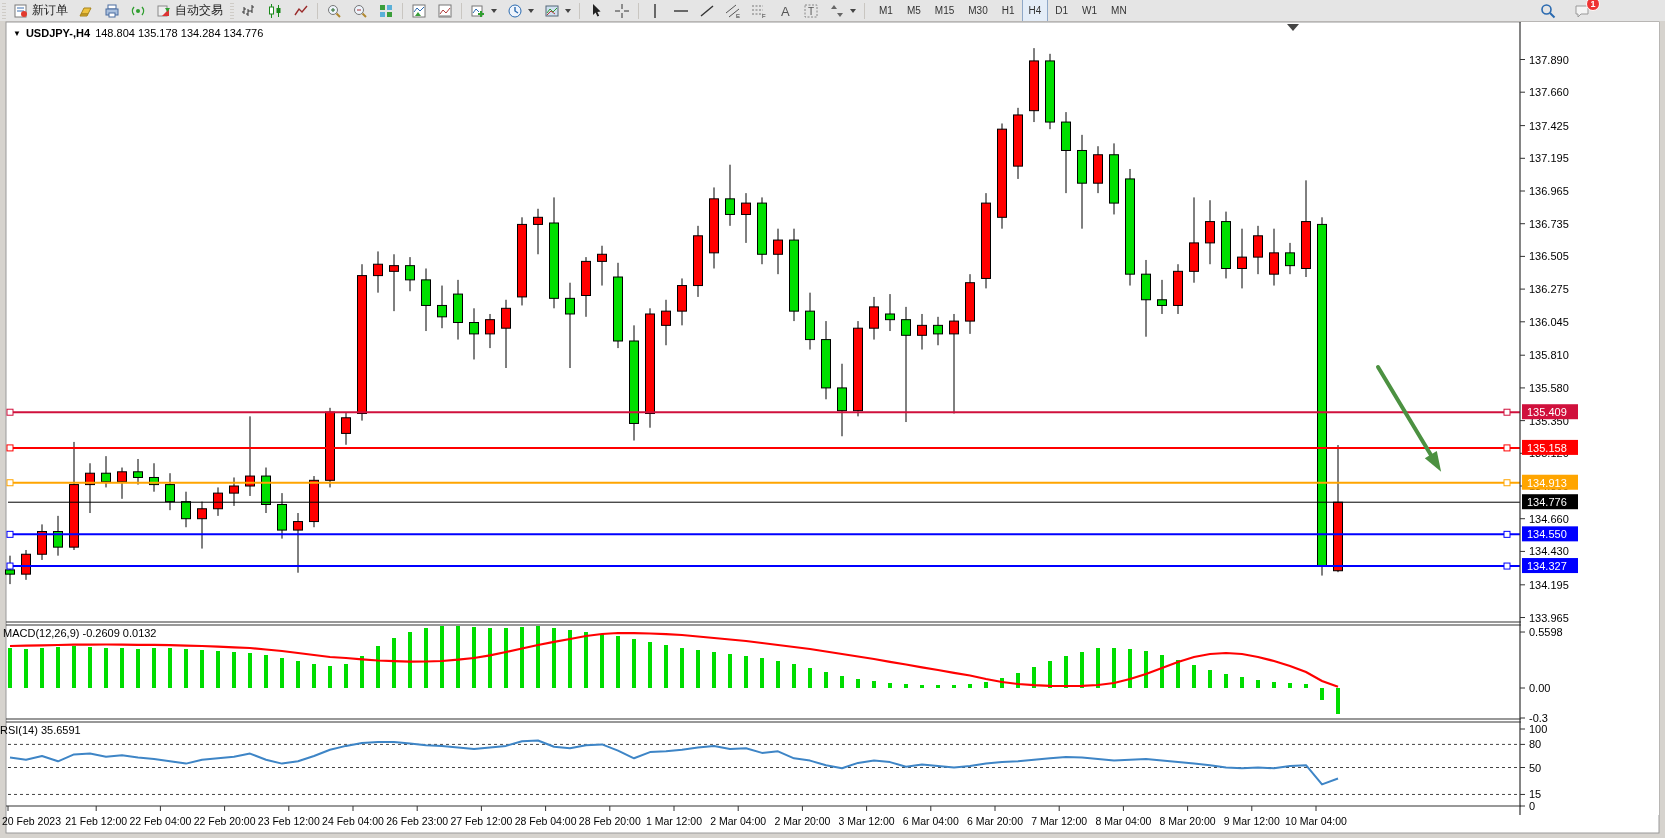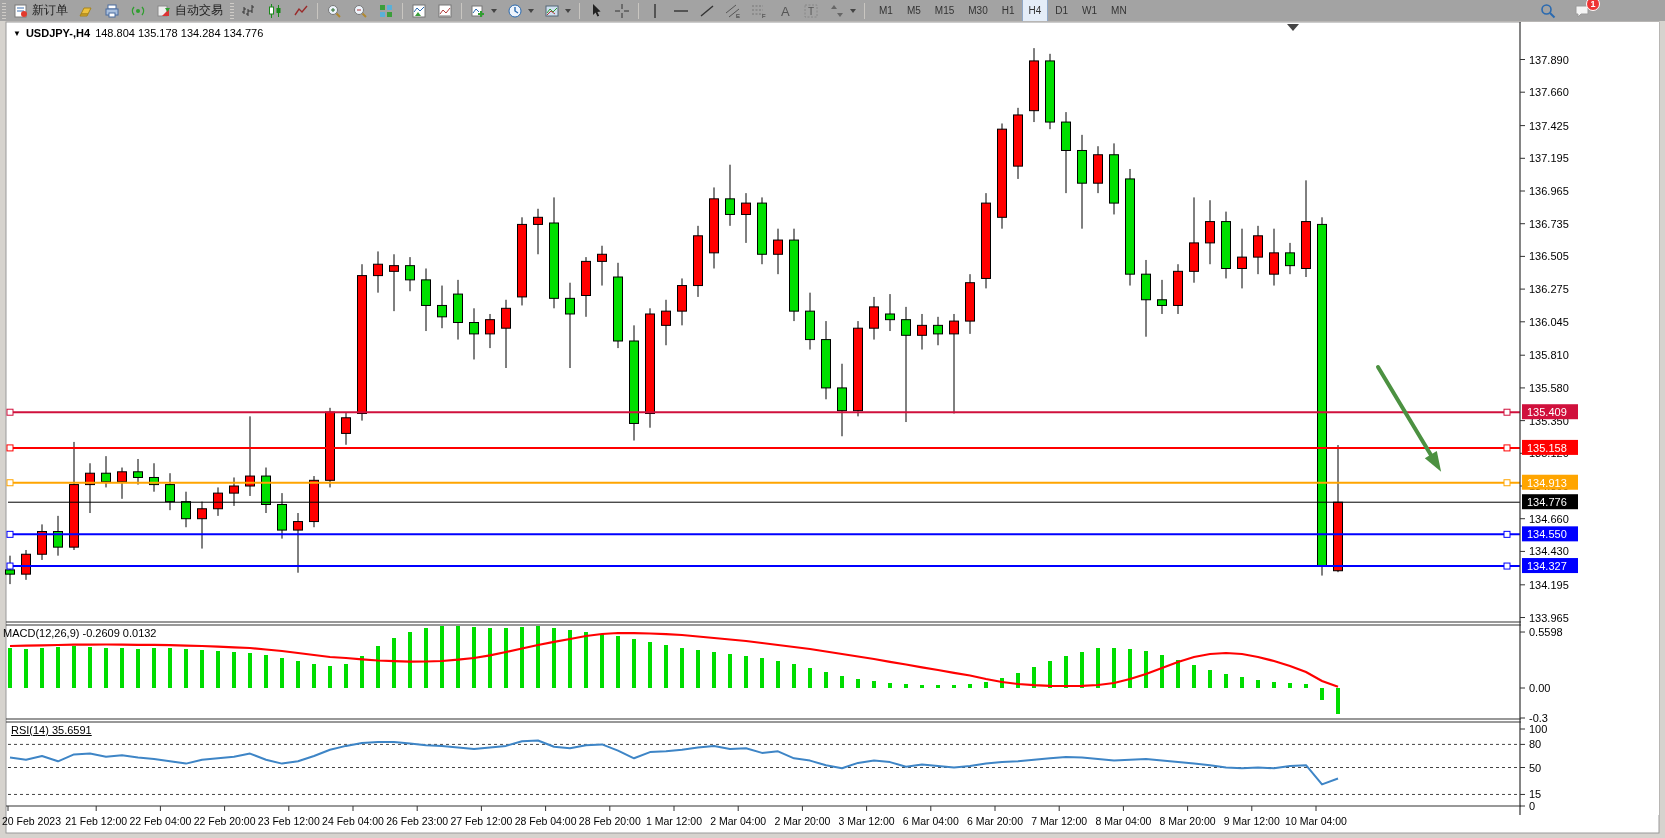--- a/index.html
+++ b/index.html
@@ -1,36 +1,36 @@
 <!DOCTYPE html>
 <html><head>
 <meta charset="utf-8">
 <style>
   html,body{margin:0;padding:0;background:#d6d3ce;font-family:"Liberation Sans",sans-serif;}
   #app{position:relative;width:1665px;height:838px;background:#d6d3ce;overflow:hidden;}
   
-  #toolbar{position:absolute;left:0;top:0;width:1665px;height:21px;background:#a3a3a3;
+  #toolbar{position:absolute;left:0;top:0;width:1665px;height:21px;background:#e5e5e5;
            border-bottom:5px solid #15803d;display:flex;align-items:center;font-size:12px;color:#222;}
   .tbtn{display:flex;align-items:center;gap:3px;padding:1px 4px;height:18px;cursor:default;border:1px solid transparent;}
   .tbi{width:16px;height:16px;display:block;}
   .sep{width:1px;height:16px;background:#c9c6c1;margin:0 3px;}
   .handle{width:4px;height:16px;margin:0 2px;background:repeating-linear-gradient(180deg,#cfccc7 0 1px,transparent 1px 3px);}
   .caret{width:0;height:0;border-left:3px solid transparent;border-right:3px solid transparent;border-top:4px solid #444;margin-left:2px;}
   .tf{padding:14px 6px;height:16px;line-height:16px;font-size:10px;color:#333;border:1px solid transparent;cursor:default;}
   .tf.active{border:1px solid #8fa8c8;background:#e4edf8;}
   #tf-group{display:flex;align-items:center;margin-left:4px;}
   #tb-right{margin-left:auto;display:flex;align-items:center;margin-right:70px;gap:8px;}
   .badge{position:absolute;top:-4px;right:-6px;background:#e33;color:#fff;border-radius:7px;font-size:9px;
          min-width:12px;height:12px;line-height:12px;text-align:center;font-weight:bold;border:1px solid #fff;}
   
   .ovl{position:absolute;font-size:11px;color:#000;white-space:pre;z-index:5;}
   #symbol-row{left:13px;top:27px;display:flex;align-items:center;gap:5px;}
   #symbol-row .tri{font-size:8px;color:#000;}
   #macd-label{left:3px;top:627px;}
-  #rsi-label{left:11px;top:724px;text-decoration:underline;}
+  #rsi-label{left:0;top:724px;}
   svg text{font-family:"Liberation Sans",sans-serif;}
 </style>
 </head>
 <body>
 
 <div id="app">
 
   <div id="toolbar">
     <div class="handle"></div>
 

